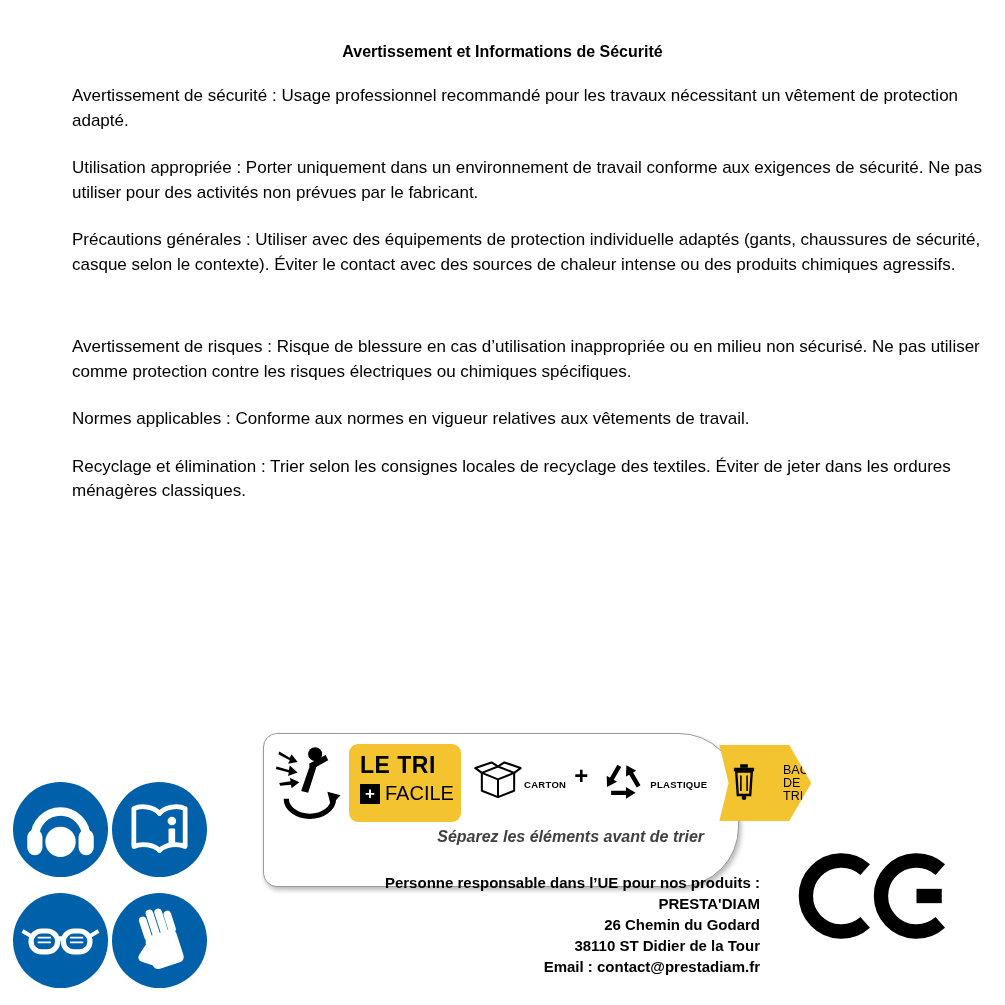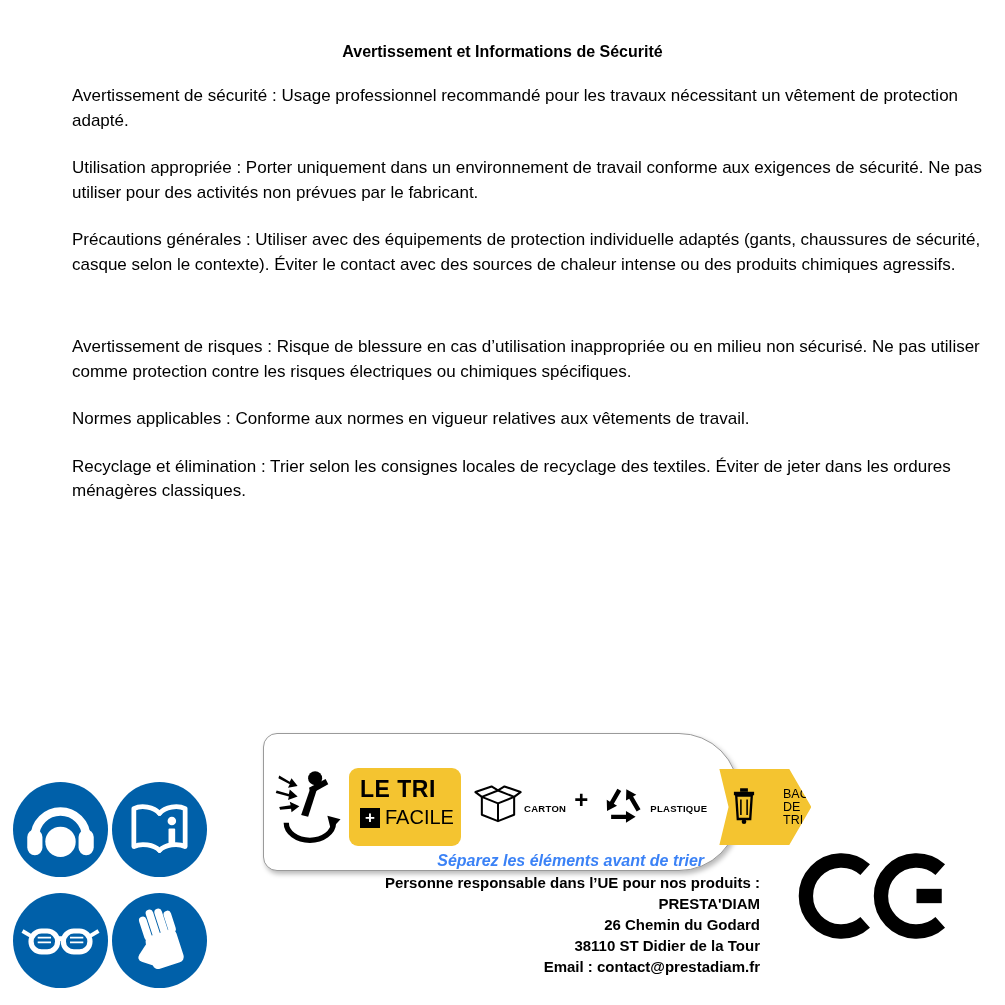--- a/index.html
+++ b/index.html
@@ -12,43 +12,43 @@
   .content p{margin:0 0 23px 0;font-size:17px;line-height:24.5px;}
   .content p.gap-before{margin-top:58px;}
 
   
   .safety-grid{position:absolute;left:13px;top:782px;display:grid;
     grid-template-columns:95px 95px;grid-auto-rows:95px;gap:16px 4px;}
   .picto{width:95px;height:95px;}
 
   
   .fr-label{position:absolute;left:267px;top:711px;font-size:15px;font-weight:bold;margin-top:44px;}
-  .tri-box{position:absolute;left:263px;top:733px;width:476px;height:138px;background:#fff;
+  .tri-box{position:absolute;left:263px;top:733px;width:476px;height:154px;background:#fff;
     border:1.5px solid #9a9a9a;border-radius:14px 60px 60px 14px;
     box-shadow:2px 3px 5px rgba(0,0,0,0.28);box-sizing:border-box;
-    display:flex;flex-direction:column;justify-content:flex-end;}
+    display:flex;flex-direction:column;}
   .tri-row{display:flex;align-items:center;height:86px;padding:6px 6px 0 10px;gap:5px;}
   .triman-wrap{width:72px;height:86px;display:flex;align-items:center;justify-content:center;}
   .tri-yellow{width:112px;height:78px;background:#F4C430;border-radius:9px;
     box-sizing:border-box;padding:9px 0 0 11px;flex:none;}
   .tri-line1{font-size:23px;font-weight:bold;letter-spacing:0.5px;line-height:24px;}
   .tri-line2{display:flex;align-items:center;gap:5px;margin-top:5px;}
   .plus-box{width:20px;height:20px;background:#000;color:#fff;font-size:17px;font-weight:bold;
     display:flex;align-items:center;justify-content:center;flex:none;}
   .facile{font-size:20px;font-weight:normal;}
   .materials{display:flex;align-items:center;gap:7px;margin-left:6px;}
   .material{display:flex;flex-direction:row;align-items:center;}
   .material-label{font-size:9.5px;font-weight:bold;letter-spacing:0.3px;margin-top:2px;}
   .plus-sep{font-size:24px;font-weight:bold;margin:0 1px 14px 1px;}
   .bin-flag{margin-left:7px;width:92px;height:76px;background:#F4C430;flex:none;
     clip-path:polygon(0 0,76% 0,100% 50%,76% 100%,0 100%,10% 50%);
     display:flex;align-items:center;justify-content:center;gap:5px;padding-left:8px;box-sizing:border-box;}
   .bin-text div{font-size:12.5px;font-weight:normal;line-height:13px;padding-left:20px;}
   .tri-instruction{text-align:right;padding-right:34px;font-size:16px;font-weight:bold;
-    font-style:italic;color:#3b82f6;margin-top:2px;}
+    font-style:italic;color:#404040;margin-top:2px;}
 
   
   .responsible{position:absolute;left:240px;top:872px;width:520px;text-align:right;
     font-size:15px;font-weight:bold;line-height:21px;}
 
   
   .ce-mark{position:absolute;left:795px;top:850px;width:172px;height:92px;}
 </style>
 </head>
 <body>

